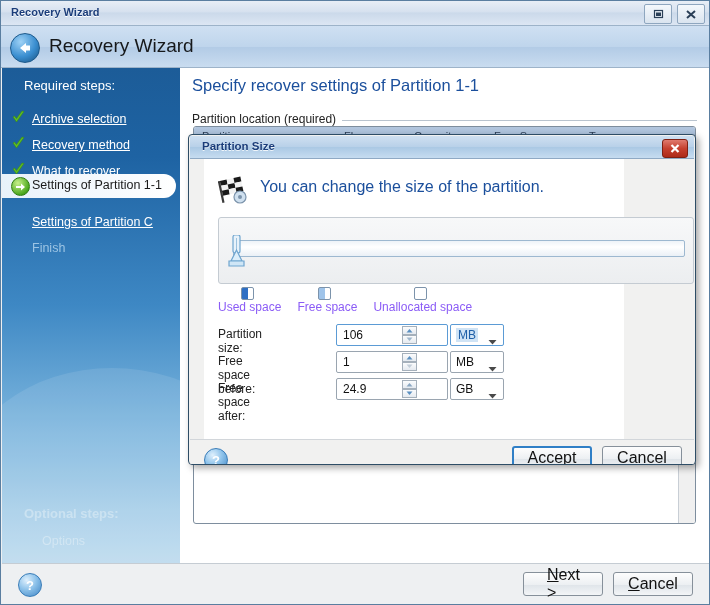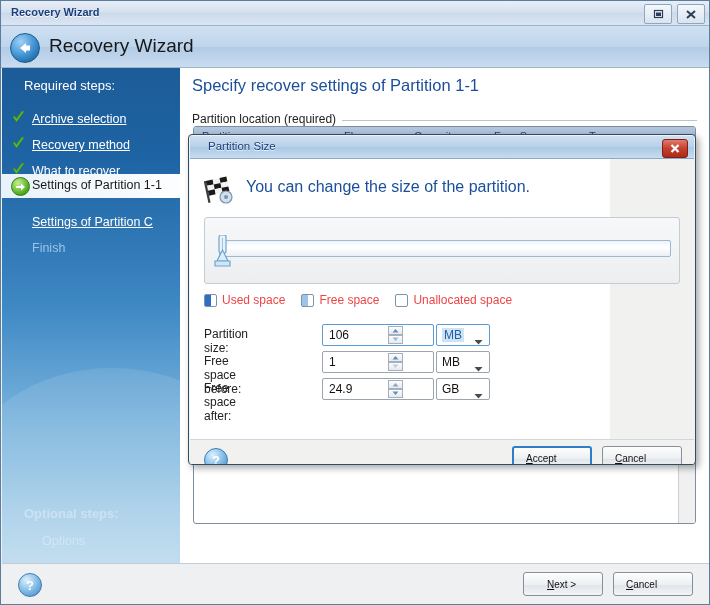--- a/index.html
+++ b/index.html
@@ -141,22 +141,22 @@
     width:22px;height:22px;border-radius:50%;
     background:radial-gradient(circle at 35% 28%,#dff0fd 0%,#8dc2ea 45%,#3e84c4 100%);
     border:1px solid #3a7db8;
     display:flex;align-items:center;justify-content:center;
     color:#ffffff;font-size:13px;font-weight:bold;
   }
   .btn{
     height:24px;min-width:80px;padding:0 12px;
     background:linear-gradient(to bottom,#fdfdfd,#eceff2 55%,#e0e5ea 56%,#f3f5f7);
     border:1px solid #86909a;border-radius:3px;
-    font-family:"Liberation Sans",sans-serif;font-size:10px;color:#111;
-    display:flex;align-items:center;
+    font-family:"Liberation Sans",sans-serif;font-size:16px;color:#111;
+    display:flex;align-items:center;justify-content:center;
     box-sizing:border-box;
   }
   .btn.default{
     border:2px solid #2f7fc6;
   }
   .btn u{text-decoration:underline;}
   
   .modal{
     position:absolute;left:187px;top:133px;width:508px;height:331px;
     background:#f1f1f0;
@@ -166,32 +166,32 @@
     box-sizing:border-box;
     overflow:hidden;
   }
   .modal-tb{
     position:absolute;left:1px;top:1px;width:504px;height:23px;
     background:linear-gradient(to bottom,#cfe0f1 0%,#b9d1e9 48%,#aac8e4 50%,#c6dcf0 100%);
     border-bottom:1px solid #8fa9c4;
     box-sizing:border-box;
   }
   .modal-tb-text{
-    position:absolute;left:10px;top:4px;font-size:11.5px;color:#1b3d7a;font-weight:normal;
+    position:absolute;left:4px;top:4px;font-size:11.5px;color:#1b3d7a;font-weight:bold;
     text-shadow:0 1px 0 rgba(255,255,255,0.8);
     padding-left:8px;
   }
   .modal-close{
     position:absolute;right:6px;top:3px;width:24px;height:17px;
     background:linear-gradient(to bottom,#e07a6e,#c6402f 50%,#ad2a19);
     border:1px solid #7e2013;border-radius:3px;
     display:flex;align-items:center;justify-content:center;
   }
   .modal-body{
-    position:absolute;left:1px;top:24px;width:420px;height:280px;
+    position:absolute;left:15px;top:24px;width:420px;height:280px;
     background:#ffffff;
   }
   .flag-icon{position:absolute;left:14px;top:16px;}
   .modal-headline{
     position:absolute;left:56px;top:19px;font-size:16px;color:#1b4f9c;
   }
   .map-box{
     position:absolute;left:14px;top:58px;width:476px;height:67px;
     background:linear-gradient(to bottom,#f7f8f9,#eceef0);
     border:1px solid #c4cbd2;border-radius:3px;box-sizing:border-box;
@@ -201,21 +201,21 @@
     background:linear-gradient(to bottom,#eef3f8 0%,#ffffff 40%,#eaf0f6 100%);
     border:1px solid #9db8d0;border-radius:2px;box-sizing:border-box;
   }
   .slider-handle{
     position:absolute;left:8px;top:17px;width:14px;height:26px;
   }
   .legend-row{
     position:absolute;left:14px;top:133px;height:16px;
     display:flex;align-items:center;
   }
-  .legend-item{display:flex;align-items:center;margin-right:16px;font-size:12px;color:#ef4444;}
+  .legend-item{display:flex;align-items:center;margin-right:16px;font-size:12px;color:#8b5cf6;flex-direction:column;}
   .swatch{
     width:13px;height:13px;border:1px solid #7c93ab;border-radius:2px;
     margin-right:5px;box-sizing:border-box;
   }
   .sw-used{background:linear-gradient(to right,#2e6fc4 0%,#2e6fc4 52%,#ffffff 52%,#ffffff 100%);}
   .sw-free{background:linear-gradient(to right,#9fc4ea 0%,#9fc4ea 52%,#ffffff 52%,#ffffff 100%);}
   .sw-unalloc{background:#ffffff;}
   .field-row{position:absolute;left:14px;height:22px;}
   .field-label{position:absolute;left:0;top:3px;font-size:12px;color:#222;}
   .spinbox{
@@ -308,21 +308,21 @@
 
     <div class="step" style="top:92px;">
       <span class="chk">
         <svg width="15" height="15" viewBox="0 0 15 15">
             <path d="M2 7 L5.5 12 L13 1.5 L11 1 L5.5 8.5 L3.5 6 Z" fill="#5dbb23" stroke="#3b8c12" stroke-width="0.6"></path>
           </svg>
       </span>
       <span class="lbl link">What to recover</span>
     </div>
 
-    <div class="step active" style="top:106px;top:106px;padding-left:20px;">
+    <div class="step active" style="top:106px;top:106px;">
       <span class="arrow-icon">
         <svg width="11" height="10" viewBox="0 0 11 10">
             <path d="M1 4 L6 4 L6 1.5 L10 5 L6 8.5 L6 6 L1 6 Z" fill="#ffffff"></path>
           </svg>
       </span>
       <span class="lbl">Settings of Partition 1-1</span>
     </div>
 
     <div class="step" style="top:143px;">
       <span class="lbl link">Settings of Partition C</span>

